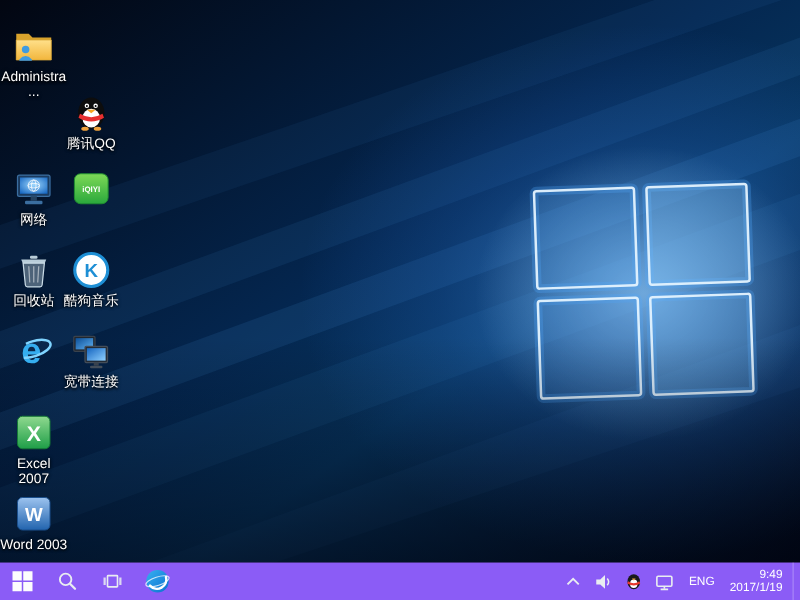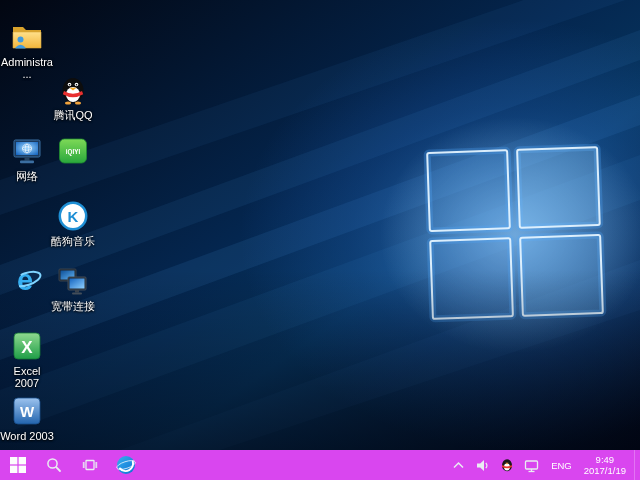--- a/index.html
+++ b/index.html
@@ -11,29 +11,29 @@
   .desktop{position:absolute;left:0;top:0;right:0;bottom:30px;}
   .wall{position:absolute;left:0;top:0;width:100%;height:100%;display:block;}
   .icon-cell{position:absolute;width:54px;cursor:pointer;}
   .icon-art{width:34px;height:34px;margin:0 auto;display:block;}
   .icon-label{
     margin-top:2px;text-align:center;font-size:11px;line-height:12px;color:#fff;
     text-shadow:0 1px 2px #000, 0 0 3px rgba(0,0,0,.85);
     word-wrap:break-word;
   }
   .taskbar{
-    position:absolute;left:0;right:0;bottom:0;height:30px;background:#d946ef;
+    position:absolute;left:0;right:0;bottom:0;height:30px;background:#8b5cf6;
     display:flex;align-items:stretch;justify-content:space-between;z-index:5;
   }
   .tb-left{display:flex;align-items:stretch;}
   .tb-btn{width:36px;display:flex;align-items:center;justify-content:center;cursor:pointer;}
   .tray{display:flex;align-items:center;}
   .tray-item{height:30px;display:flex;align-items:center;justify-content:center;padding:0 5px;cursor:pointer;}
   .lang{font-size:9.5px;color:#fff;padding:0 7px;}
-  .clock{font-size:9.5px;color:#fff;text-align:center;line-height:11px;padding:0 8px 0 5px;}
+  .clock{font-size:9.5px;color:#fff;text-align:right;line-height:11px;padding:0 8px 0 5px;}
   .show-desktop{width:5px;height:30px;border-left:1px solid rgba(255,255,255,.25);cursor:pointer;}
 </style>
 </head>
 <body>
 
 <div class="desktop">
 
   <svg class="wall" viewBox="0 0 640 450" preserveAspectRatio="none">
     <defs>
       <linearGradient id="bgG" x1="0" y1="0" x2="1" y2="1">
@@ -114,20 +114,33 @@
         <circle cx="17" cy="14.5" r="4.5"></circle>
         <ellipse cx="17" cy="14.5" rx="4.5" ry="1.8"></ellipse>
         <ellipse cx="17" cy="14.5" rx="1.8" ry="4.5"></ellipse>
       </g>
       <rect x="14.5" y="23" width="5" height="3.5" fill="#24415f"></rect>
       <rect x="10" y="26.5" width="14" height="2.8" rx="1" fill="#3b6ea0"></rect>
     </svg>
     <div class="icon-label">网络</div>
   </div>
 
+  <div class="icon-cell" style="left:0;top:199px">
+    <svg class="icon-art" viewBox="0 0 34 34">
+      <rect x="14" y="5.5" width="6" height="2.4" rx="1" fill="#b9cdd9"></rect>
+      <path d="M7 8.5 h20 l-1.2 3 h-17.6 Z" fill="#b9cdd9"></path>
+      <path d="M8.5 11.5 h17 l-1.8 17.5 q-0.2 1.5 -1.7 1.5 h-10 q-1.5 0 -1.7 -1.5 Z" fill="rgba(168,190,205,0.45)" stroke="#c9dbe6" stroke-width="1"></path>
+      <g stroke="rgba(255,255,255,0.5)" stroke-width="1">
+        <line x1="13" y1="14" x2="13.8" y2="27"></line>
+        <line x1="17" y1="14" x2="17" y2="27"></line>
+        <line x1="21" y1="14" x2="20.2" y2="27"></line>
+      </g>
+    </svg>
+    <div class="icon-label">回收站</div>
+  </div>
 
   <div class="icon-cell" style="left:0;top:264px">
     <svg class="icon-art" viewBox="0 0 34 34">
       <text x="15" y="26" font-size="29" font-weight="bold" fill="#35aef0" text-anchor="middle">e</text>
       <ellipse cx="17" cy="15" rx="14" ry="6" transform="rotate(-18 17 15)" fill="none" stroke="#7fd4ff" stroke-width="2" stroke-dasharray="26 18"></ellipse>
     </svg>
   </div>
 
   <div class="icon-cell" style="left:0;top:329px">
     <svg class="icon-art" viewBox="0 0 34 34">

